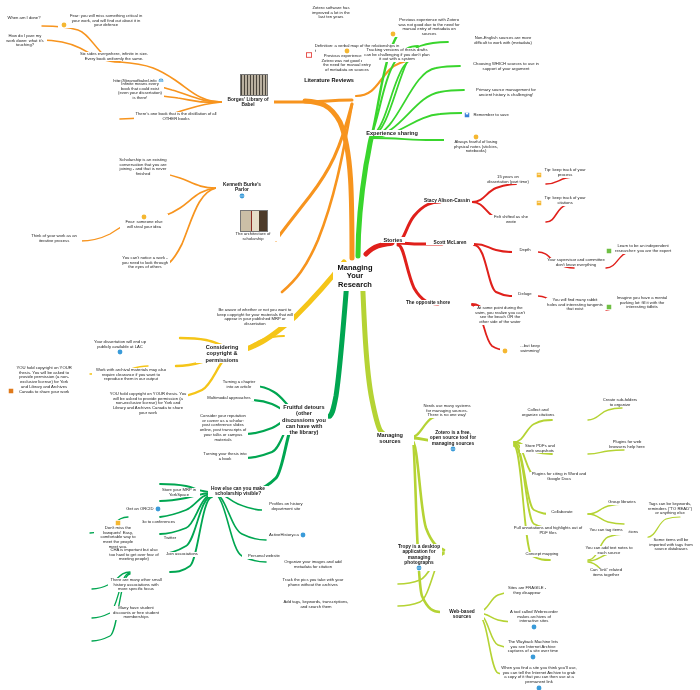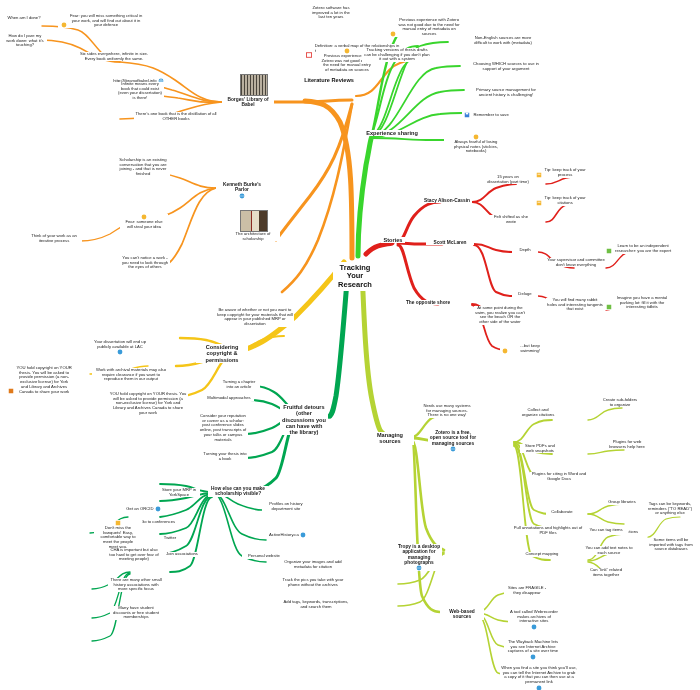--- a/index.html
+++ b/index.html
@@ -163,21 +163,21 @@
       <path d="M344,262 C330,280 312,300 296,316 C280,330 270,338 258,344 C248,349 242,351 236,352" stroke-width="5"></path>
       <path d="M232,348 C222,346 216,342 206,340 C196,338 188,338 180,338" stroke-width="2.4"></path>
       <path d="M232,352 C220,352 214,358 202,362 C192,365 184,366 176,366" stroke-width="2.4"></path>
       <path d="M232,355 C220,355 214,384 202,390 C192,395 182,397 172,398" stroke-width="2.4"></path>
       <path d="M236,350 C248,350 252,344 262,340 C272,336 278,336 284,336" stroke-width="2"></path>
       <path d="M148,366 C136,366 130,370 118,372 C106,374 98,374 90,374" stroke-width="1.4"></path>
     </g>
   </svg>
 
   <div class="node root" style="left:333px;top:262px;width:44px;">
-    <span class="txt">Tracking
+    <span class="txt">Managing
 Your
 Research</span>
   </div>
 
   <div class="node lvl1" style="left:299px;top:77px;width:60px;color:#111;">
     <span class="txt">Literature Reviews</span>
   </div>
 
   <div class="node lvl3" style="left:302px;top:76px;width:0;"></div>
 

